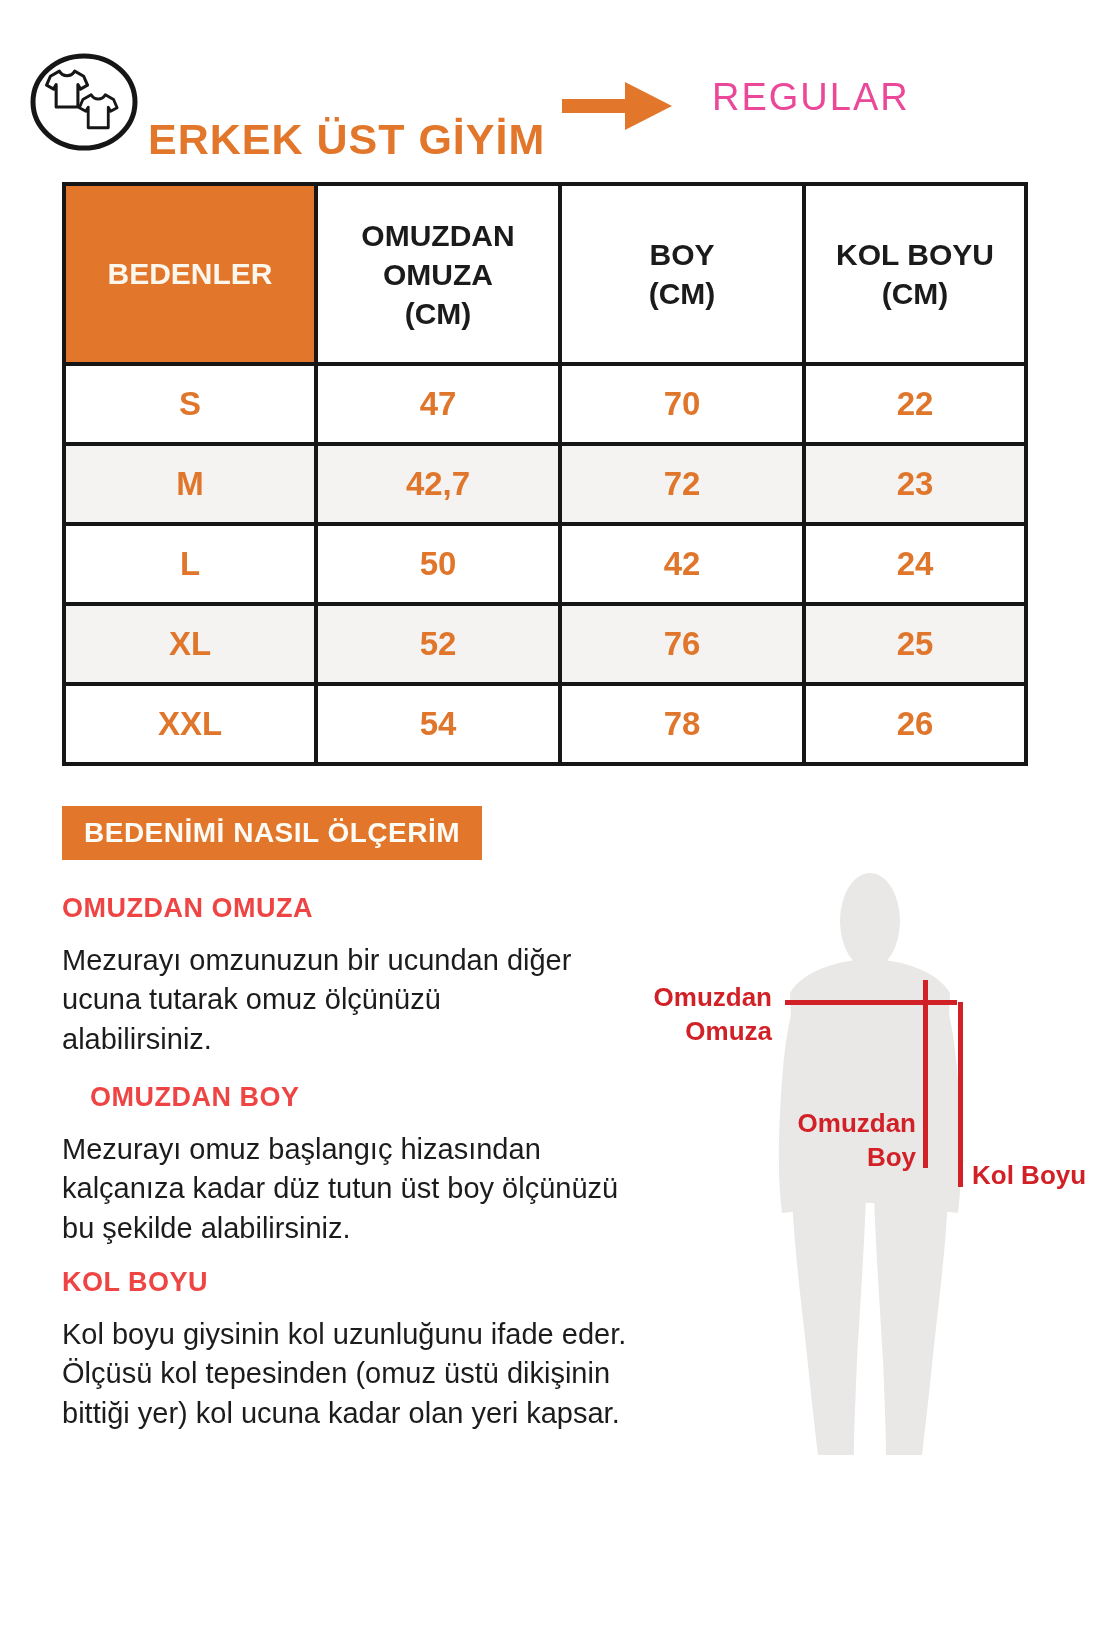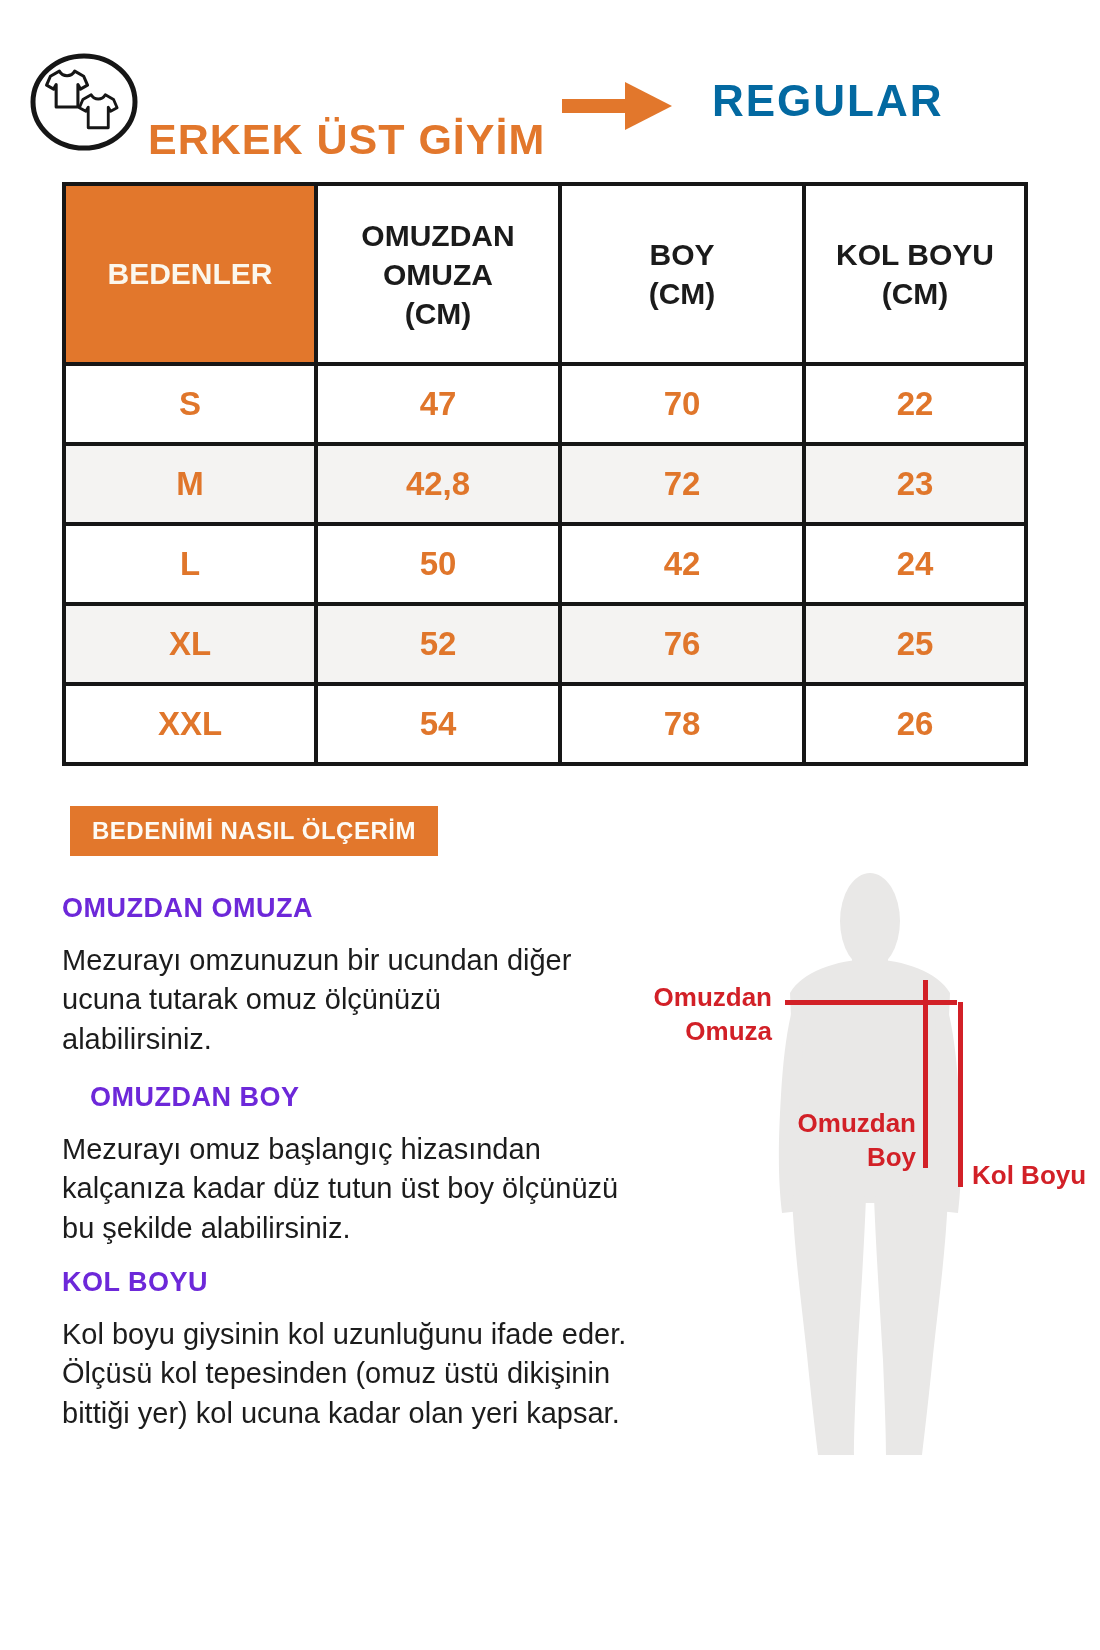--- a/index.html
+++ b/index.html
@@ -4,39 +4,39 @@
 <style>
   html,body{margin:0;padding:0;background:#ffffff;}
   .page{position:relative;width:1100px;height:1650px;background:#ffffff;
         font-family:"Liberation Sans",sans-serif;overflow:hidden;}
 
   
   .hdr-icon{position:absolute;left:28px;top:52px;}
   .hdr-title{position:absolute;left:148px;top:76px;font-size:43px;font-weight:bold;
              color:#E2772C;letter-spacing:1px;white-space:nowrap;margin-top:39px;}
   .hdr-arrow{position:absolute;left:562px;top:82px;}
-  .hdr-fit{position:absolute;left:712px;top:76px;font-size:44px;font-weight:bold;
-           color:#0369a1;letter-spacing:2px;white-space:nowrap;}
+  .hdr-fit{position:absolute;left:712px;top:76px;font-size:38px;font-weight:normal;
+           color:#ec4899;letter-spacing:2px;white-space:nowrap;}
 
   
   table.size-table{position:absolute;left:62px;top:182px;border-collapse:collapse;}
   table.size-table td{border:4px solid #161616;text-align:center;vertical-align:middle;padding:0;}
   .c1{width:248px;} .c2{width:240px;} .c3{width:240px;} .c4{width:218px;}
   tr.head-row td{height:176px;background:#ffffff;}
   .head-bedenler{background:#E2772C !important;color:#FBF7ED;font-size:30px;font-weight:bold;}
   .col-header{font-size:30px;font-weight:bold;color:#1b1b1b;line-height:1.3;}
   tr.data-row td{height:76px;}
   tr.data-row:nth-child(odd){background:#F4F3F2;}
   tr.data-row:nth-child(even){background:#FFFFFF;}
   .size-cell,.val-cell{color:#E0762B;font-size:33px;font-weight:bold;}
 
   
   .badge{position:absolute;left:62px;top:806px;background:#E2772C;color:#FDFBF5;
-         font-size:24px;font-weight:bold;padding:11px 22px;letter-spacing:0.5px;white-space:nowrap;margin-left:8px;}
-  .sec-h{position:absolute;left:62px;color:#6d28d9;font-size:27px;font-weight:bold;
+         font-size:28px;font-weight:bold;padding:11px 22px;letter-spacing:0.5px;white-space:nowrap;}
+  .sec-h{position:absolute;left:62px;color:#ef4444;font-size:27px;font-weight:bold;
          letter-spacing:0.5px;white-space:nowrap;}
   .sec-p{position:absolute;left:62px;color:#1c1c1c;font-size:29px;line-height:1.36;}
   .h1{top:893px;} .p1{top:941px;width:525px;}
   .h2{top:1082px;margin-left:28px;} .p2{top:1130px;width:565px;}
   .h3{top:1267px;} .p3{top:1315px;width:610px;}
 
   
   .silhouette{position:absolute;left:740px;top:865px;}
   .mline{position:absolute;background:#D22027;}
   .line-h{left:785px;top:1000px;width:172px;height:5px;}
@@ -90,21 +90,21 @@
         </td>
       </tr>
       <tr class="data-row">
         <td class="c1 size-cell">S</td>
         <td class="c2 val-cell">47</td>
         <td class="c3 val-cell">70</td>
         <td class="c4 val-cell">22</td>
       </tr>
       <tr class="data-row">
         <td class="c1 size-cell">M</td>
-        <td class="c2 val-cell">42,8</td>
+        <td class="c2 val-cell">42,7</td>
         <td class="c3 val-cell">72</td>
         <td class="c4 val-cell">23</td>
       </tr>
       <tr class="data-row">
         <td class="c1 size-cell">L</td>
         <td class="c2 val-cell">50</td>
         <td class="c3 val-cell">42</td>
         <td class="c4 val-cell">24</td>
       </tr>
       <tr class="data-row">

